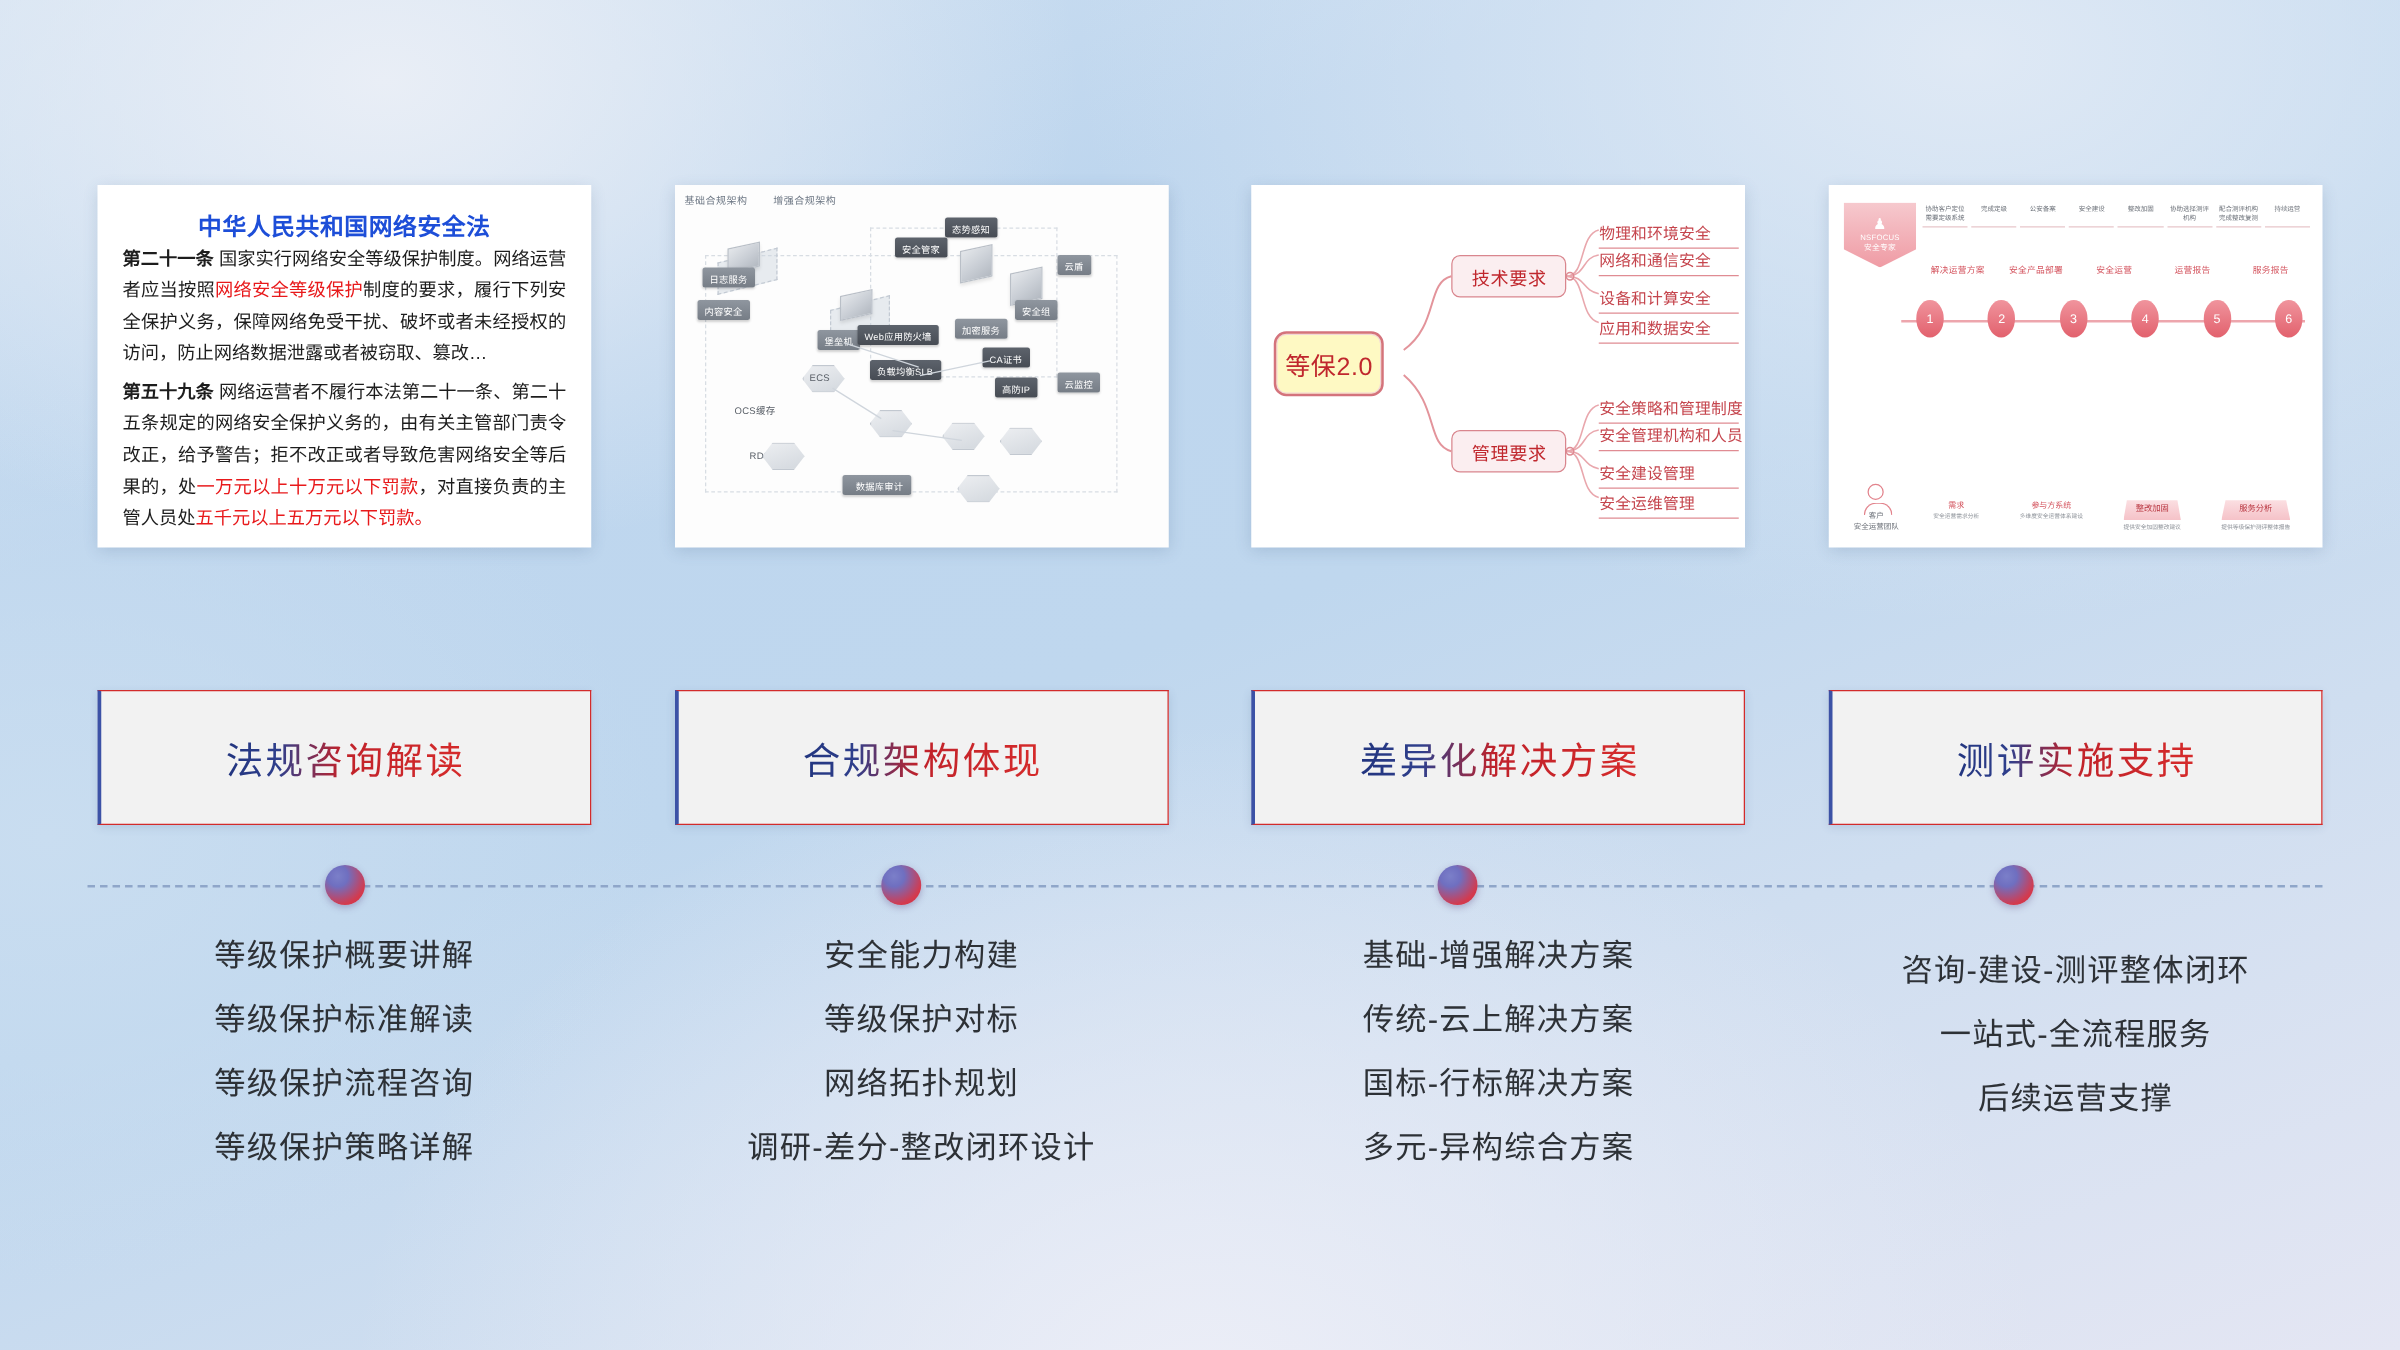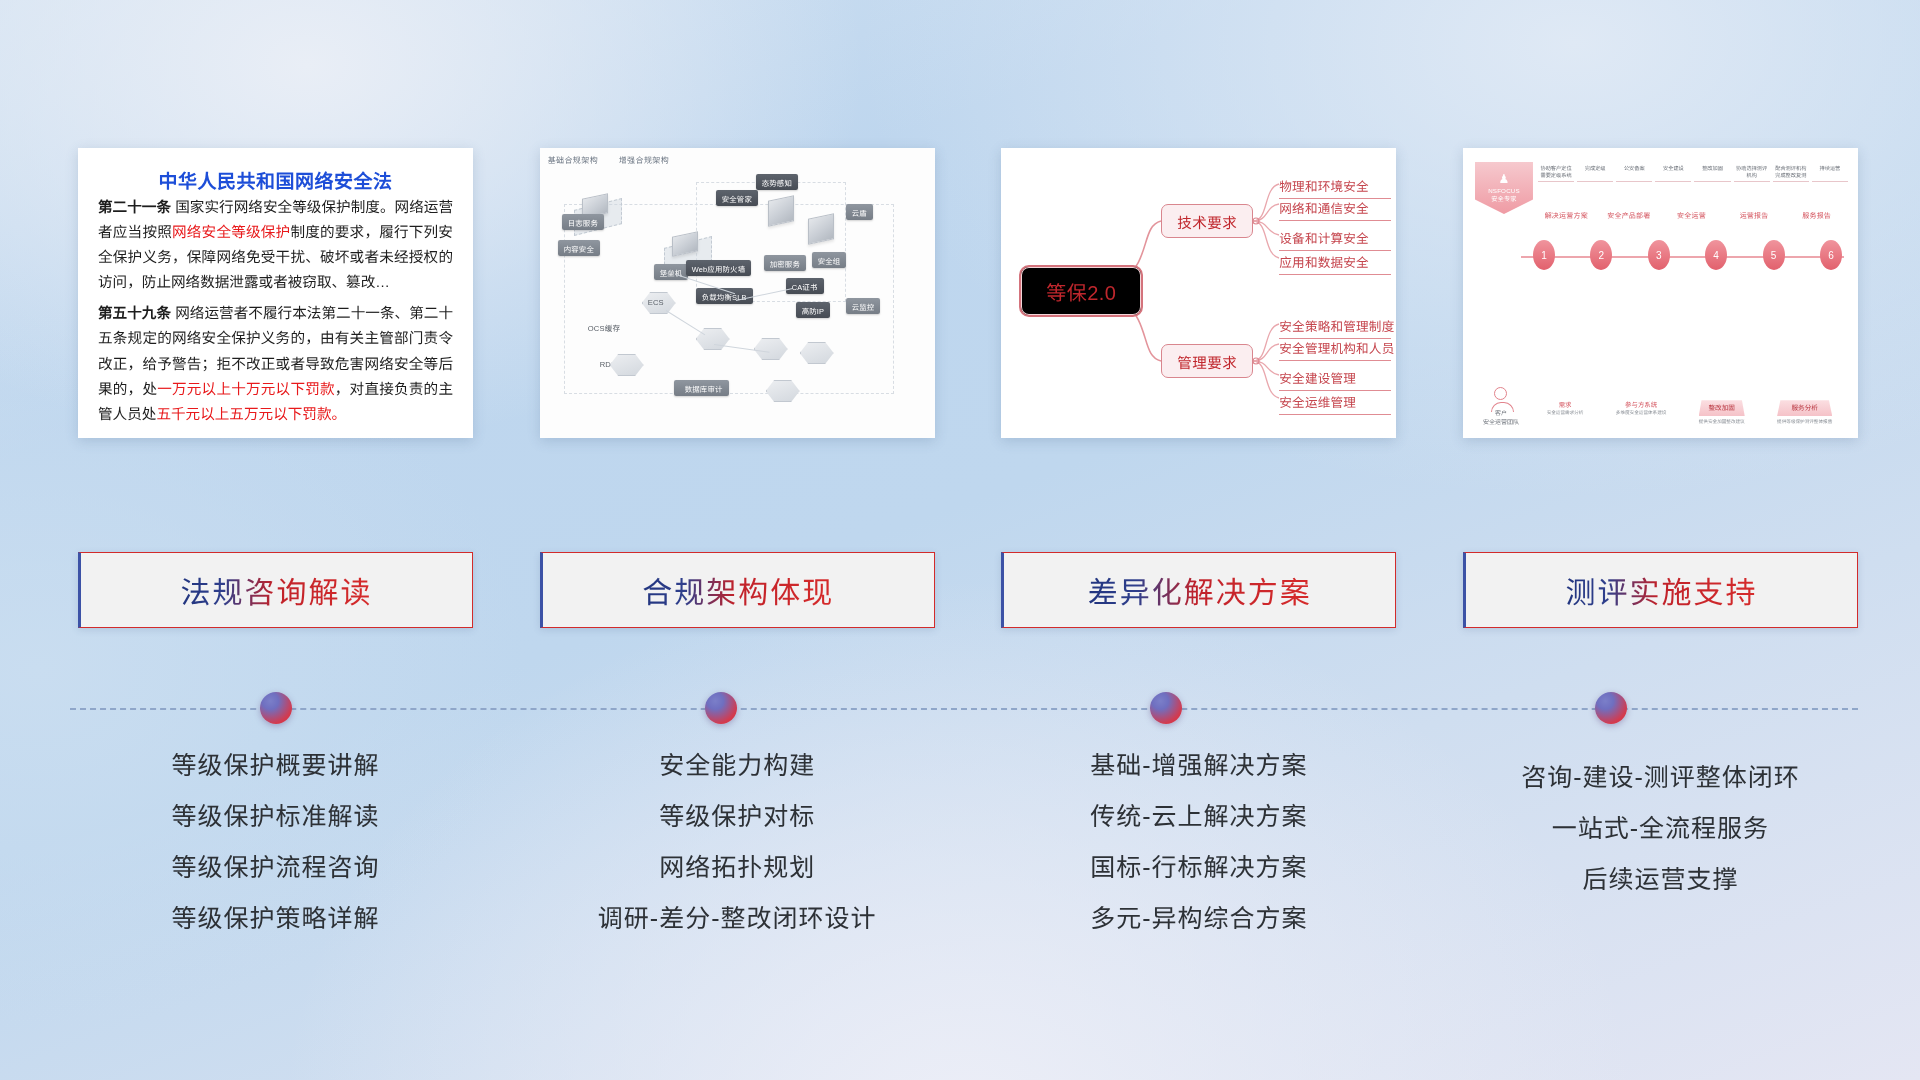--- a/index.html
+++ b/index.html
@@ -90,23 +90,23 @@
     position: absolute; background: #cfd5dc; height: 1px; transform-origin: left center;
   }
   .arch-dash {
     position: absolute; border: 1px dashed #d8dde3;
   }
 
   
   .mind-card { background: #fff; }
   .mind-root {
     position: absolute; left: 18px; top: 117px;
-    width: 124px; height: 52px;
+    width: 88px; height: 52px;
     border: 2.5px solid #d4737c; border-radius: 10px;
-    background: #000000;
+    background: #fef9c3;
     display: flex; align-items: center; justify-content: center;
     color: #c0272d; font-size: 20px; letter-spacing: .5px;
     box-shadow: inset 0 0 0 1px #f2d6d9;
   }
   .mind-cat {
     position: absolute; width: 92px; height: 34px;
     border: 1.6px solid #d9868e; border-radius: 7px;
     background: #fbeef0;
     display: flex; align-items: center; justify-content: center;
     color: #c0272d; font-size: 14.5px; letter-spacing: .5px;
@@ -191,21 +191,21 @@
     padding: 3px 8px; color: #b8353f; font-size: 6.6px; margin-bottom: 3px;
   }
 
   
   .headers-row {
     position: absolute; top: 552px; left: 78px;
     width: 1780px; height: 92px;
     display: flex; justify-content: space-between;
   }
   .head-box {
-    width: 395px; height: 76px;
+    width: 395px; height: 108px;
     background: #f2f2f2;
     border: 1.6px solid #d22b2b;
     border-left: 3px solid #3c52a6;
     display: flex; align-items: center; justify-content: center;
     box-shadow: 0 2px 7px rgba(60,90,130,.16);
   }
   .head-box span {
     font-size: 30px; letter-spacing: 2px;
     background: linear-gradient(90deg,#22357f 0%, #2f3f8c 22%, #c0222a 48%, #d62b2b 100%);
     -webkit-background-clip: text; background-clip: text;
@@ -269,21 +269,21 @@
 
         <div class="arch-plate" style="left:118px;top:74px;"></div>
         <div class="arch-cube" style="left:126px;top:66px;"></div>
         <div class="arch-node" style="left:16px;top:46px;">日志服务</div>
         <div class="arch-node" style="left:12px;top:72px;">内容安全</div>
         <div class="arch-node" style="left:108px;top:96px;">堡垒机</div>
 
         <div class="arch-cube tall" style="left:222px;top:30px;"></div>
         <div class="arch-cube tall" style="left:262px;top:48px;"></div>
         <div class="arch-node" style="left:218px;top:62px;margin-top:25px;">加密服务</div>
-        <div class="arch-node" style="left:266px;top:84px;">安全组</div>
+        <div class="arch-node" style="left:266px;top:72px;">安全组</div>
 
         <div class="arch-node dark" style="left:140px;top:92px;">Web应用防火墙</div>
         <div class="arch-node dark" style="left:150px;top:120px;">负载均衡SLB</div>
         <div class="arch-node dark" style="left:240px;top:110px;">CA证书</div>
         <div class="arch-node dark" style="left:250px;top:134px;">高防IP</div>
 
         <div class="arch-hexa" style="left:96px;top:124px;"></div>
         <div class="arch-node plain" style="left:102px;top:130px;">ECS</div>
 
         <div class="arch-hexa" style="left:150px;top:160px;"></div>

